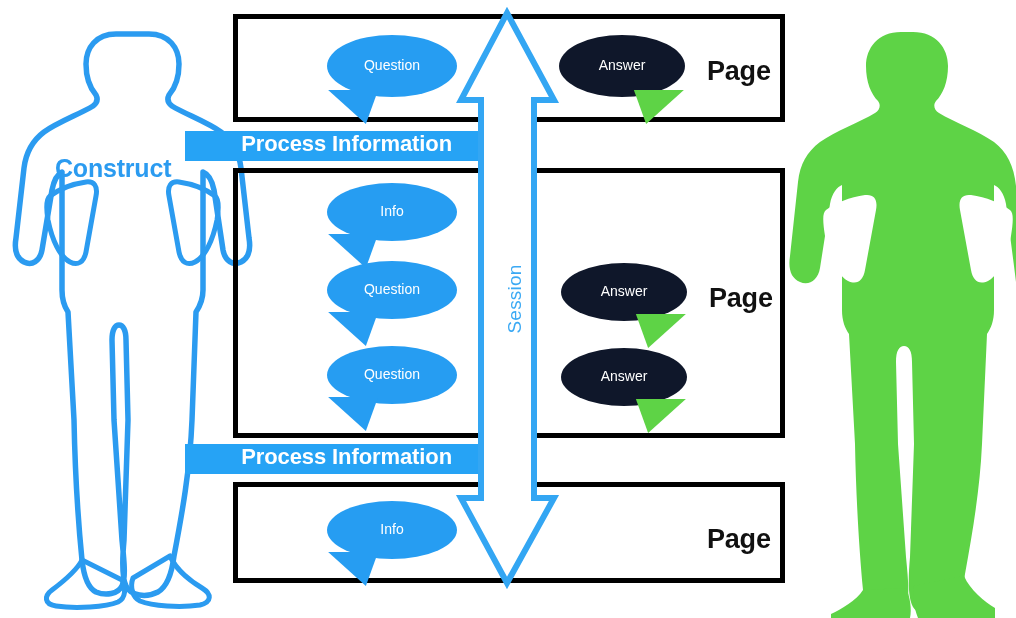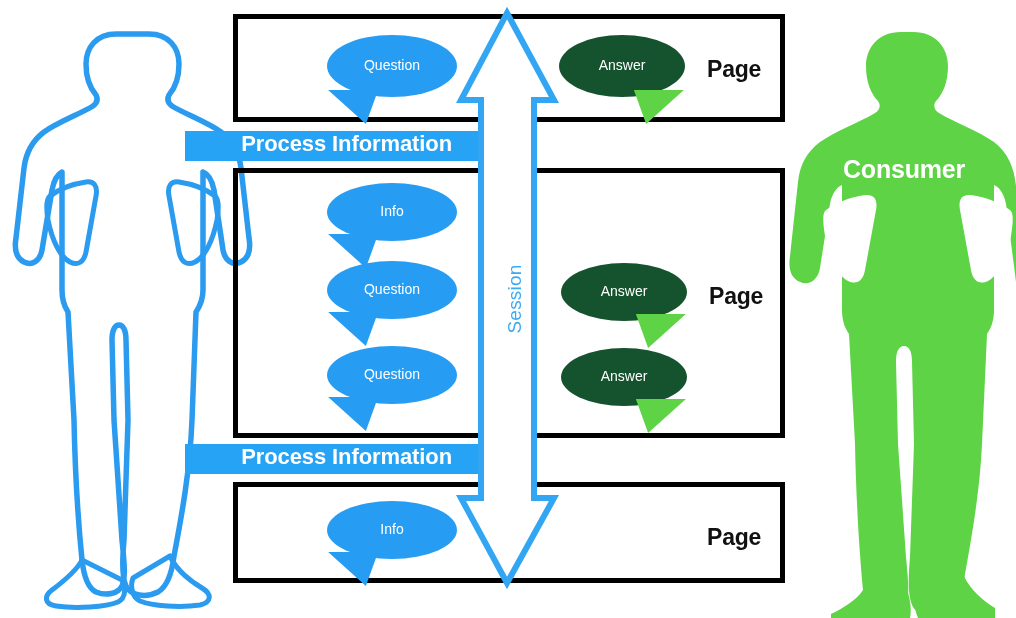--- a/index.html
+++ b/index.html
@@ -19,37 +19,37 @@
   }
   .page-box {
     position: absolute;
     box-sizing: border-box;
     border: 5px solid #000000;
     background: transparent;
   }
   .page-label {
     position: absolute;
     font-weight: bold;
-    font-size: 23px;
+    font-size: 27px;
     color: #111111;
     letter-spacing: -0.2px;
     white-space: nowrap;
   }
   .bubble {
     position: absolute;
     display: flex;
     align-items: center;
     justify-content: center;
     border-radius: 50%;
     color: #ffffff;
     font-size: 14px;
     white-space: nowrap;
   }
   .bubble.blue { background: #269DF2; }
-  .bubble.green { background: #14532d; }
+  .bubble.green { background: #0f172a; }
   .bubble-txt {
     position: relative;
     z-index: 3;
     margin-top: -2px;
   }
   .tail {
     position: absolute;
     width: 0;
     height: 0;
     z-index: 1;
@@ -172,20 +172,21 @@
                C 181 262, 187 266, 195 262
                C 205 257, 213 240, 217 220
                C 219 208, 219 199, 215 196 Z" fill="none" stroke="#2B9BF0" stroke-width="5" stroke-linejoin="round"></path>
       <path d="M82 560 C 76 572, 60 584, 52 590 C 44 596, 44 604, 56 606
                C 76 609, 106 607, 118 602 C 126 598, 126 588, 122 580 Z" fill="none" stroke="#2B9BF0" stroke-width="5" stroke-linejoin="round"></path>
       <path d="M170 556 C 176 570, 192 582, 202 588 C 212 594, 212 602, 200 605
                C 180 608, 152 606, 140 601 C 132 597, 130 586, 133 578 Z" fill="none" stroke="#2B9BF0" stroke-width="5" stroke-linejoin="round"></path>
     </g>
   </svg>
 
+  <div class="person-label" id="construct-label" style="left:55px; top:154px;">Construct</div>
 
   <svg class="layer" width="1016" height="618" viewBox="0 0 1016 618" style="pointer-events:none;">
     <g>
       <path d="M901 32
                C 878 32, 866 48, 866 66
                C 866 82, 871 94, 878 101
                C 881 105, 880 110, 875 113
                C 860 122, 836 131, 820 142
                C 807 152, 800 164, 798 182
                L 790 256
@@ -237,21 +238,20 @@
                C 973 281, 979 285, 988 281
                C 999 275, 1007 257, 1011 236
                C 1013 223, 1014 213, 1010 210 Z" fill="#ffffff"></path>
       <path d="M863 590 C 857 600, 840 610, 831 614 L 831 618 L 910 618
                C 912 610, 910 596, 906 588 Z" fill="#5ED346"></path>
       <path d="M964 576 C 970 590, 985 602, 995 608 L 995 618 L 918 618
                C 914 608, 912 594, 914 586 Z" fill="#5ED346"></path>
     </g>
   </svg>
 
-  <div class="person-label" id="consumer-label" style="left:843px; top:155px;">Consumer</div>
 
   <div class="page-box" id="box-top" style="left:233px; top:14px; width:552px; height:108px;"></div>
 
   <div class="page-box" id="box-middle" style="left:233px; top:168px; width:552px; height:270px;"></div>
 
   <div class="page-box" id="box-bottom" style="left:233px; top:482px; width:552px; height:101px;"></div>
 
   <svg class="layer" width="1016" height="618" viewBox="0 0 1016 618" style="pointer-events:none;">
     <path d="M507 13
              L 554 100

